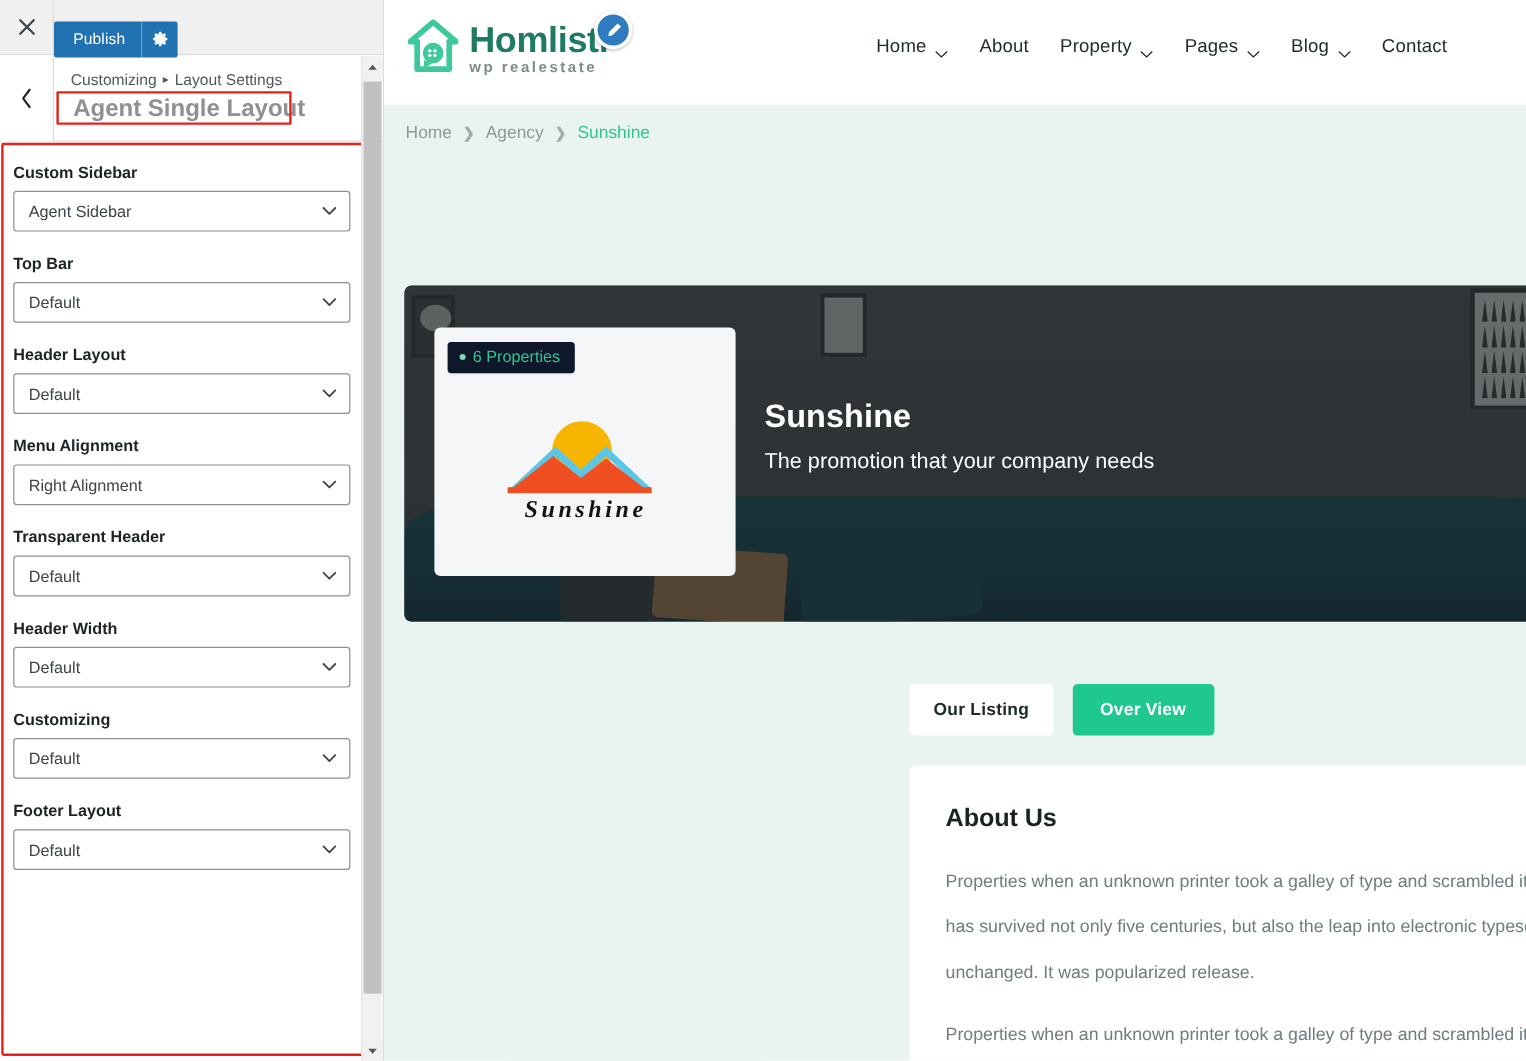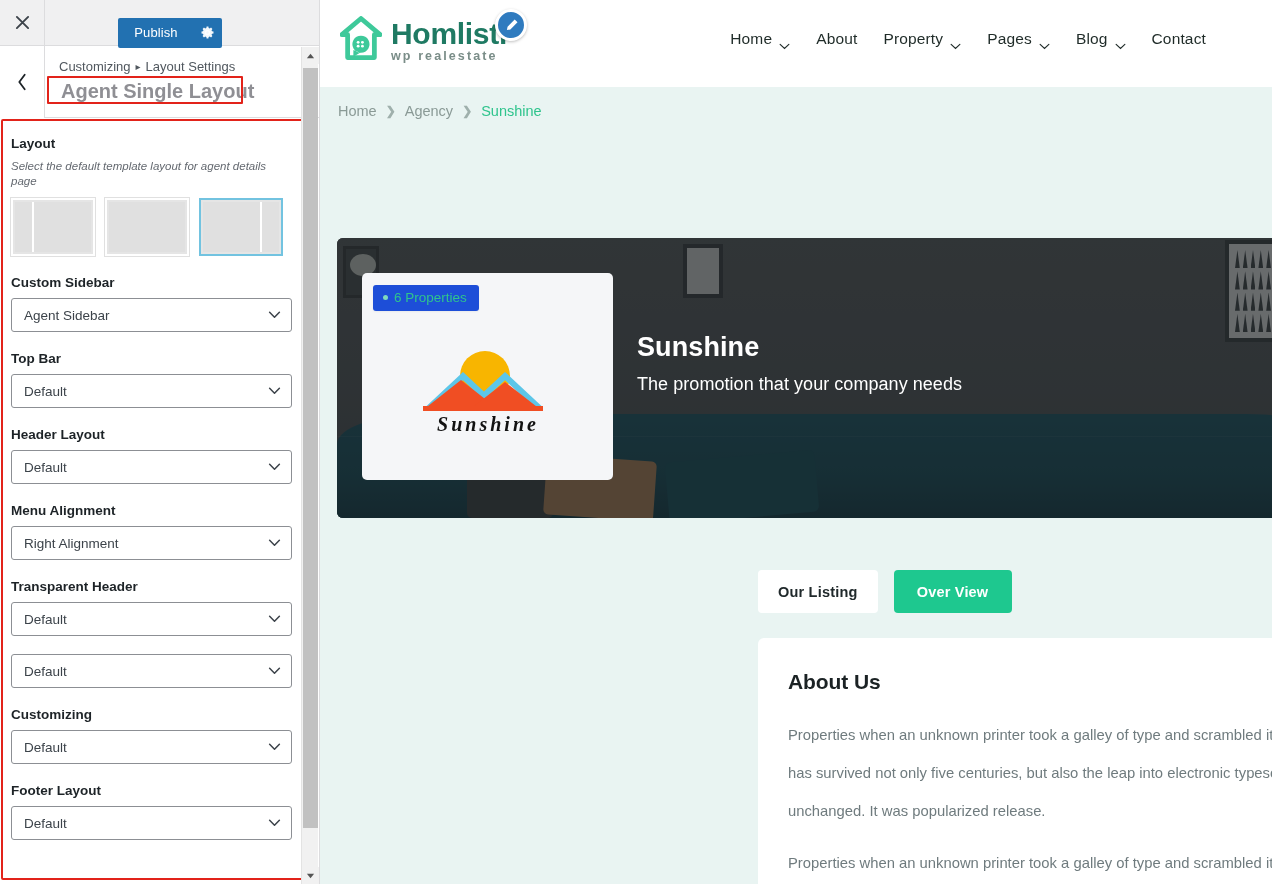--- a/index.html
+++ b/index.html
@@ -24,21 +24,21 @@
     background: #f0f0f1;
     border-bottom: 1px solid #dcdcde;
   }
   .cz-close {
     width: 45px; display: flex; align-items: center; justify-content: center;
     background: #f0f0f1; border-right: 1px solid #dcdcde;
     cursor: pointer;
   }
   .cz-close svg { width: 15px; height: 15px; }
   .cz-topbar-right {
-    flex: 1; display: flex; align-items: center; justify-content: center;
+    flex: 1; display: flex; align-items: center; justify-content: flex-start;
     padding-right: 24px;
     margin-top: 20px;
   }
   .publish-group { display: flex; align-items: stretch; height: 30px; }
   .publish-btn {
     background: #2271b1; color: #fff; border: none;
     font-family: "Liberation Sans", sans-serif;
     font-size: 13px; font-weight: 400;
     padding: 0 14px 0 16px; cursor: pointer;
     display: flex; align-items: center;
@@ -260,21 +260,21 @@
   .hero-tint { position: absolute; inset: 0; background: rgba(22,26,28,.62); }
 
   .agency-card {
     position: absolute; left: 25px; top: 35px;
     width: 251px; height: 207px; background: #f5f6f8;
     border-radius: 5px;
     display: flex; align-items: center; justify-content: center;
   }
   .prop-badge {
     position: absolute; left: 11px; top: 12px;
-    background: #1d4ed8; border-radius: 3px;
+    background: #0f172a; border-radius: 3px;
     padding: 5px 12px 6px 10px;
     font-size: 13.5px; color: #2fc48d; font-weight: 500;
     display: flex; align-items: center; gap: 6px;
     box-shadow: 0 1px 2px rgba(0,0,0,.05);
     justify-content: center;
   }
   .prop-badge .dot { width: 5px; height: 5px; border-radius: 50%; background: #7fd9bd; display:block; }
   .sun-logo { width: 150px; height: 96px; margin-top: 22px; }
 
   .agency-info { position: absolute; left: 300px; top: 92px; color: #fff; }
@@ -351,39 +351,20 @@
         </div>
         <div class="cz-panel-title">Agent Single Layout</div>
       </div>
     </div>
 
     <div class="hl-box-title"></div>
     <div class="hl-box-body"></div>
 
     <div class="cz-body">
 
-      <div class="ctrl">
-        <div class="ctrl-label">Layout</div>
-        <div class="ctrl-desc">Select the default template layout for agent details page</div>
-        <div class="layout-choices">
-          <div class="layout-thumb">
-            <div class="lt-col lt-side"></div>
-            <div class="lt-gap"></div>
-            <div class="lt-col lt-main"></div>
-          </div>
-          <div class="layout-thumb">
-            <div class="lt-col lt-main"></div>
-          </div>
-          <div class="layout-thumb sel">
-            <div class="lt-col lt-main"></div>
-            <div class="lt-gap"></div>
-            <div class="lt-col lt-side"></div>
-          </div>
-        </div>
-      </div>
 
       <div class="ctrl">
         <div class="ctrl-label">Custom Sidebar</div>
         <div class="cz-select">
           <span>Agent Sidebar</span>
           <span class="chev">
               <svg viewBox="0 0 14 9" width="13" height="8">
                 <path d="M1.5 1.5 L7 7 L12.5 1.5" stroke="#3c434a" stroke-width="1.7" fill="none" stroke-linecap="round" stroke-linejoin="round"></path>
               </svg>
             </span>
@@ -432,20 +413,21 @@
           <span>Default</span>
           <span class="chev">
               <svg viewBox="0 0 14 9" width="13" height="8">
                 <path d="M1.5 1.5 L7 7 L12.5 1.5" stroke="#3c434a" stroke-width="1.7" fill="none" stroke-linecap="round" stroke-linejoin="round"></path>
               </svg>
             </span>
         </div>
       </div>
 
       <div class="ctrl">
+        <div class="ctrl-label">Header Width</div>
         <div class="cz-select">
           <span>Default</span>
           <span class="chev">
               <svg viewBox="0 0 14 9" width="13" height="8">
                 <path d="M1.5 1.5 L7 7 L12.5 1.5" stroke="#3c434a" stroke-width="1.7" fill="none" stroke-linecap="round" stroke-linejoin="round"></path>
               </svg>
             </span>
         </div>
       </div>
 

